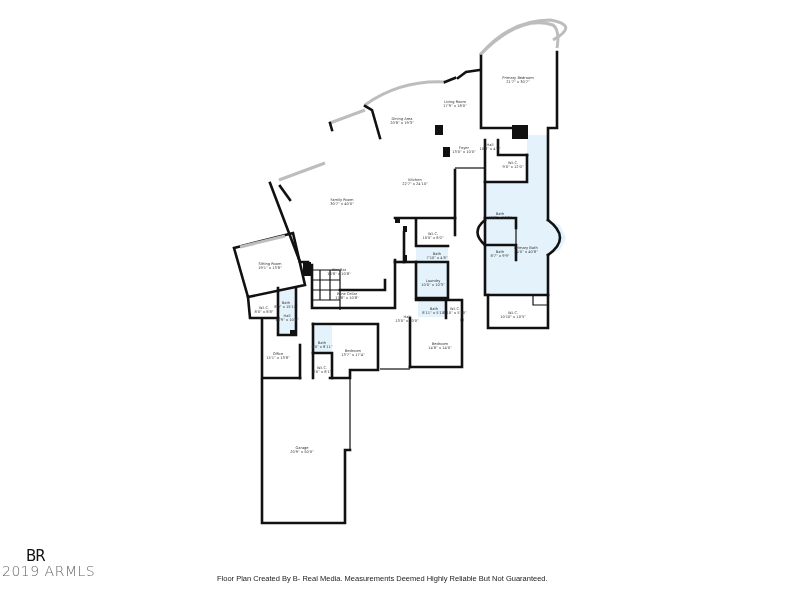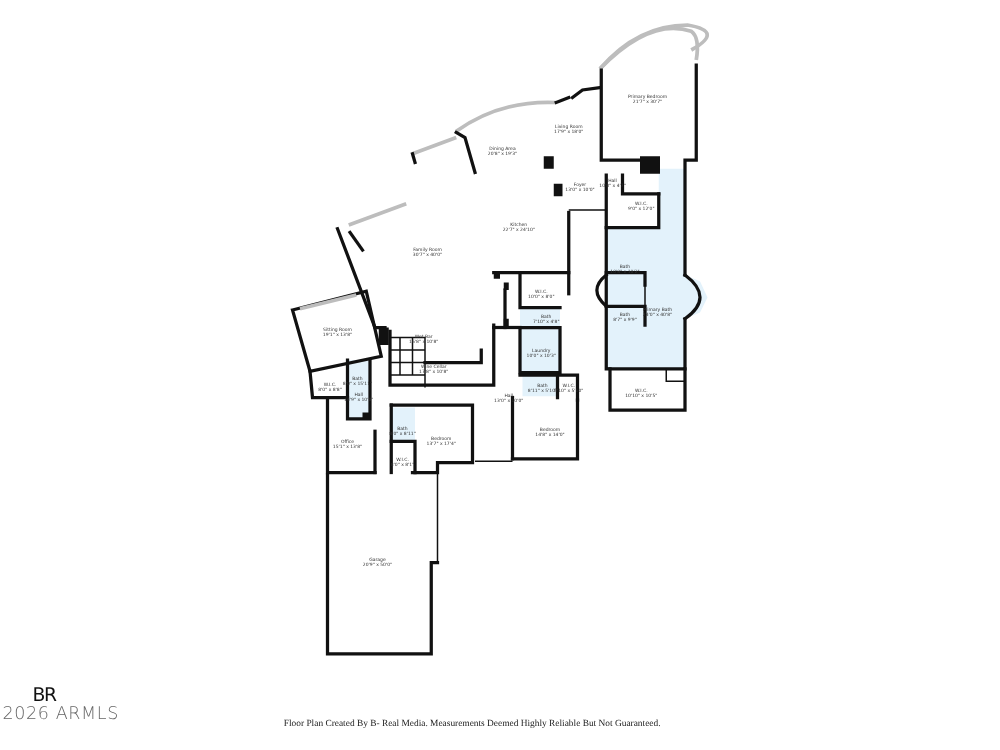--- a/index.html
+++ b/index.html
@@ -8,21 +8,21 @@
   .wall{stroke:#111;stroke-width:2.6;fill:none;stroke-linecap:square;}
   .thin{stroke:#111;stroke-width:1.2;fill:none;}
   .win{stroke:#bdbdbd;stroke-width:3;fill:none;}
   .blue{fill:#e3f2fb;stroke:none;}
   .blk{fill:#111;}
   .lbl{position:absolute;font-size:3.6px;line-height:4.2px;color:#333;text-align:center;transform:translate(-50%,-50%);white-space:nowrap;}
   .lbl .n{display:block;}
   .lbl .d{display:block;}
   .logo{position:absolute;left:26px;top:547px;font-family:"DejaVu Sans",sans-serif;font-weight:400;font-size:15px;letter-spacing:-1px;color:#111;}
   .copy{position:absolute;left:2px;top:563px;font-family:"DejaVu Sans",sans-serif;font-size:14px;color:#666;letter-spacing:0.5px;font-weight:300;}
-  .footer{position:absolute;left:227px;top:574px;font-family:Liberation Serif, serif;font-size:7.5px;color:#222;}
+  .footer{position:absolute;left:217px;top:574px;font-family:Liberation Sans, sans-serif;font-size:7.5px;color:#222;}
 </style>
 </head>
 <body>
 
 <svg id="plan" viewBox="0 0 800 600" xmlns="http://www.w3.org/2000/svg">
 
   <g>
     <path class="blue" d="M485 182 L485 295 L548 295 L548 255 L560 250 L566 238 L560 225 L548 220 L548 135 L527 135 L527 182 Z"></path>
     <rect class="blue" x="416" y="246" width="32" height="16"></rect>
     <rect class="blue" x="416" y="263" width="32" height="35"></rect>
@@ -226,14 +226,14 @@
       <span class="n">W.I.C.</span>
       <span class="d">8'0" x 8'1"</span>
     </div>
     <div class="lbl" style="left: 302px; top: 450px;">
       <span class="n">Garage</span>
       <span class="d">20'9" x 50'0"</span>
     </div>
   </div>
 
 <div class="logo">BR</div>
-<div class="copy">2026 ARMLS</div>
+<div class="copy">2019 ARMLS</div>
 <div class="footer">Floor Plan Created By B- Real Media. Measurements Deemed Highly Reliable But Not Guaranteed.</div>
 
 </body></html>

